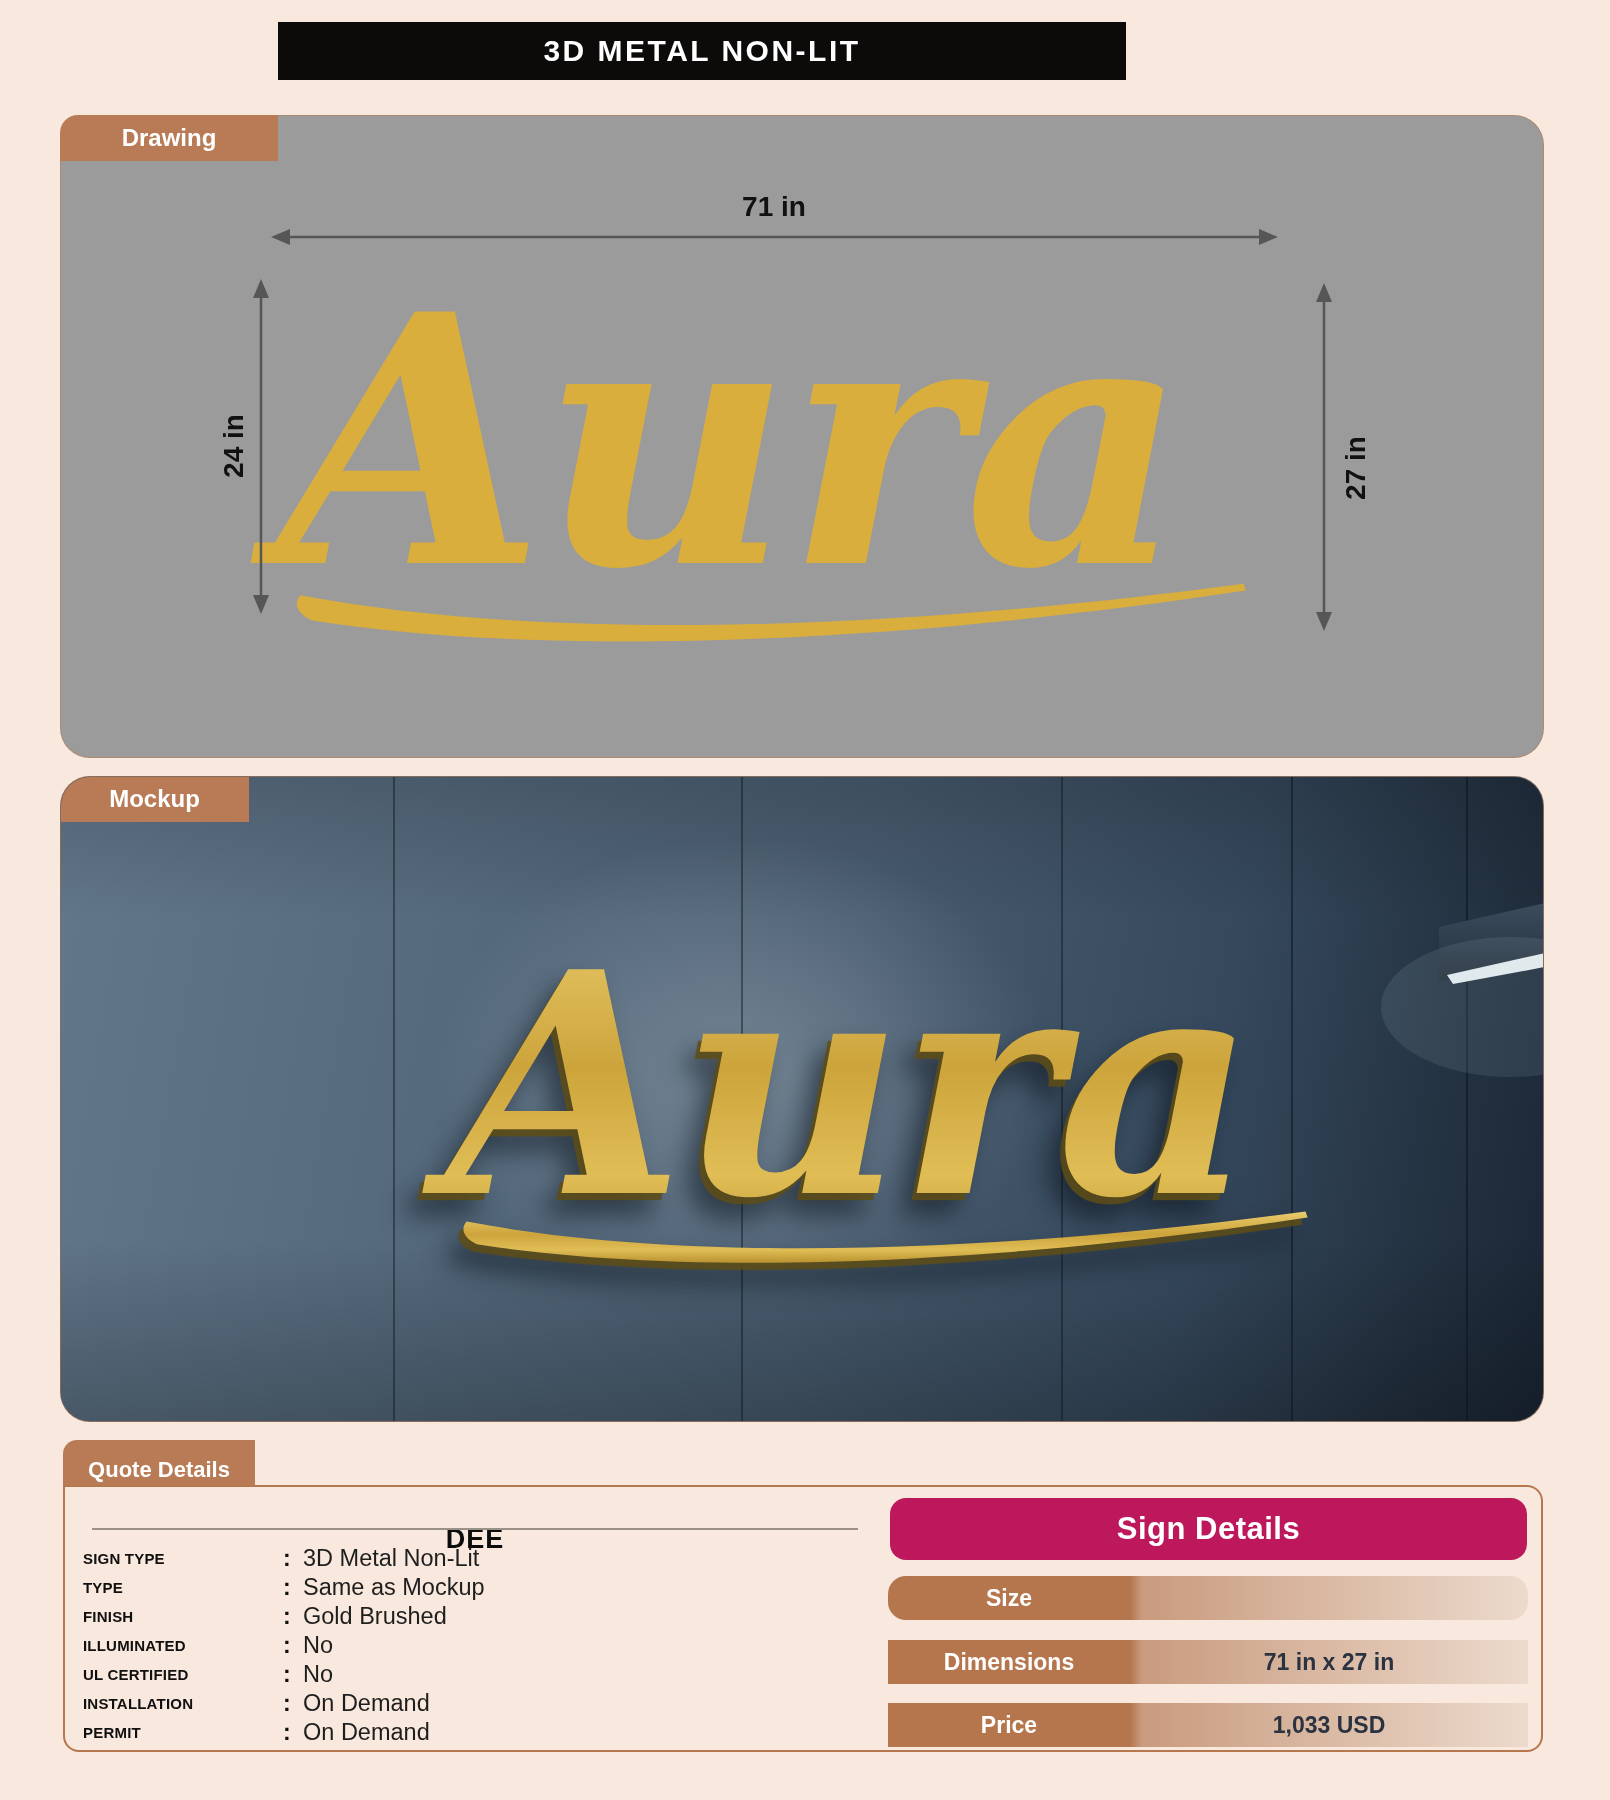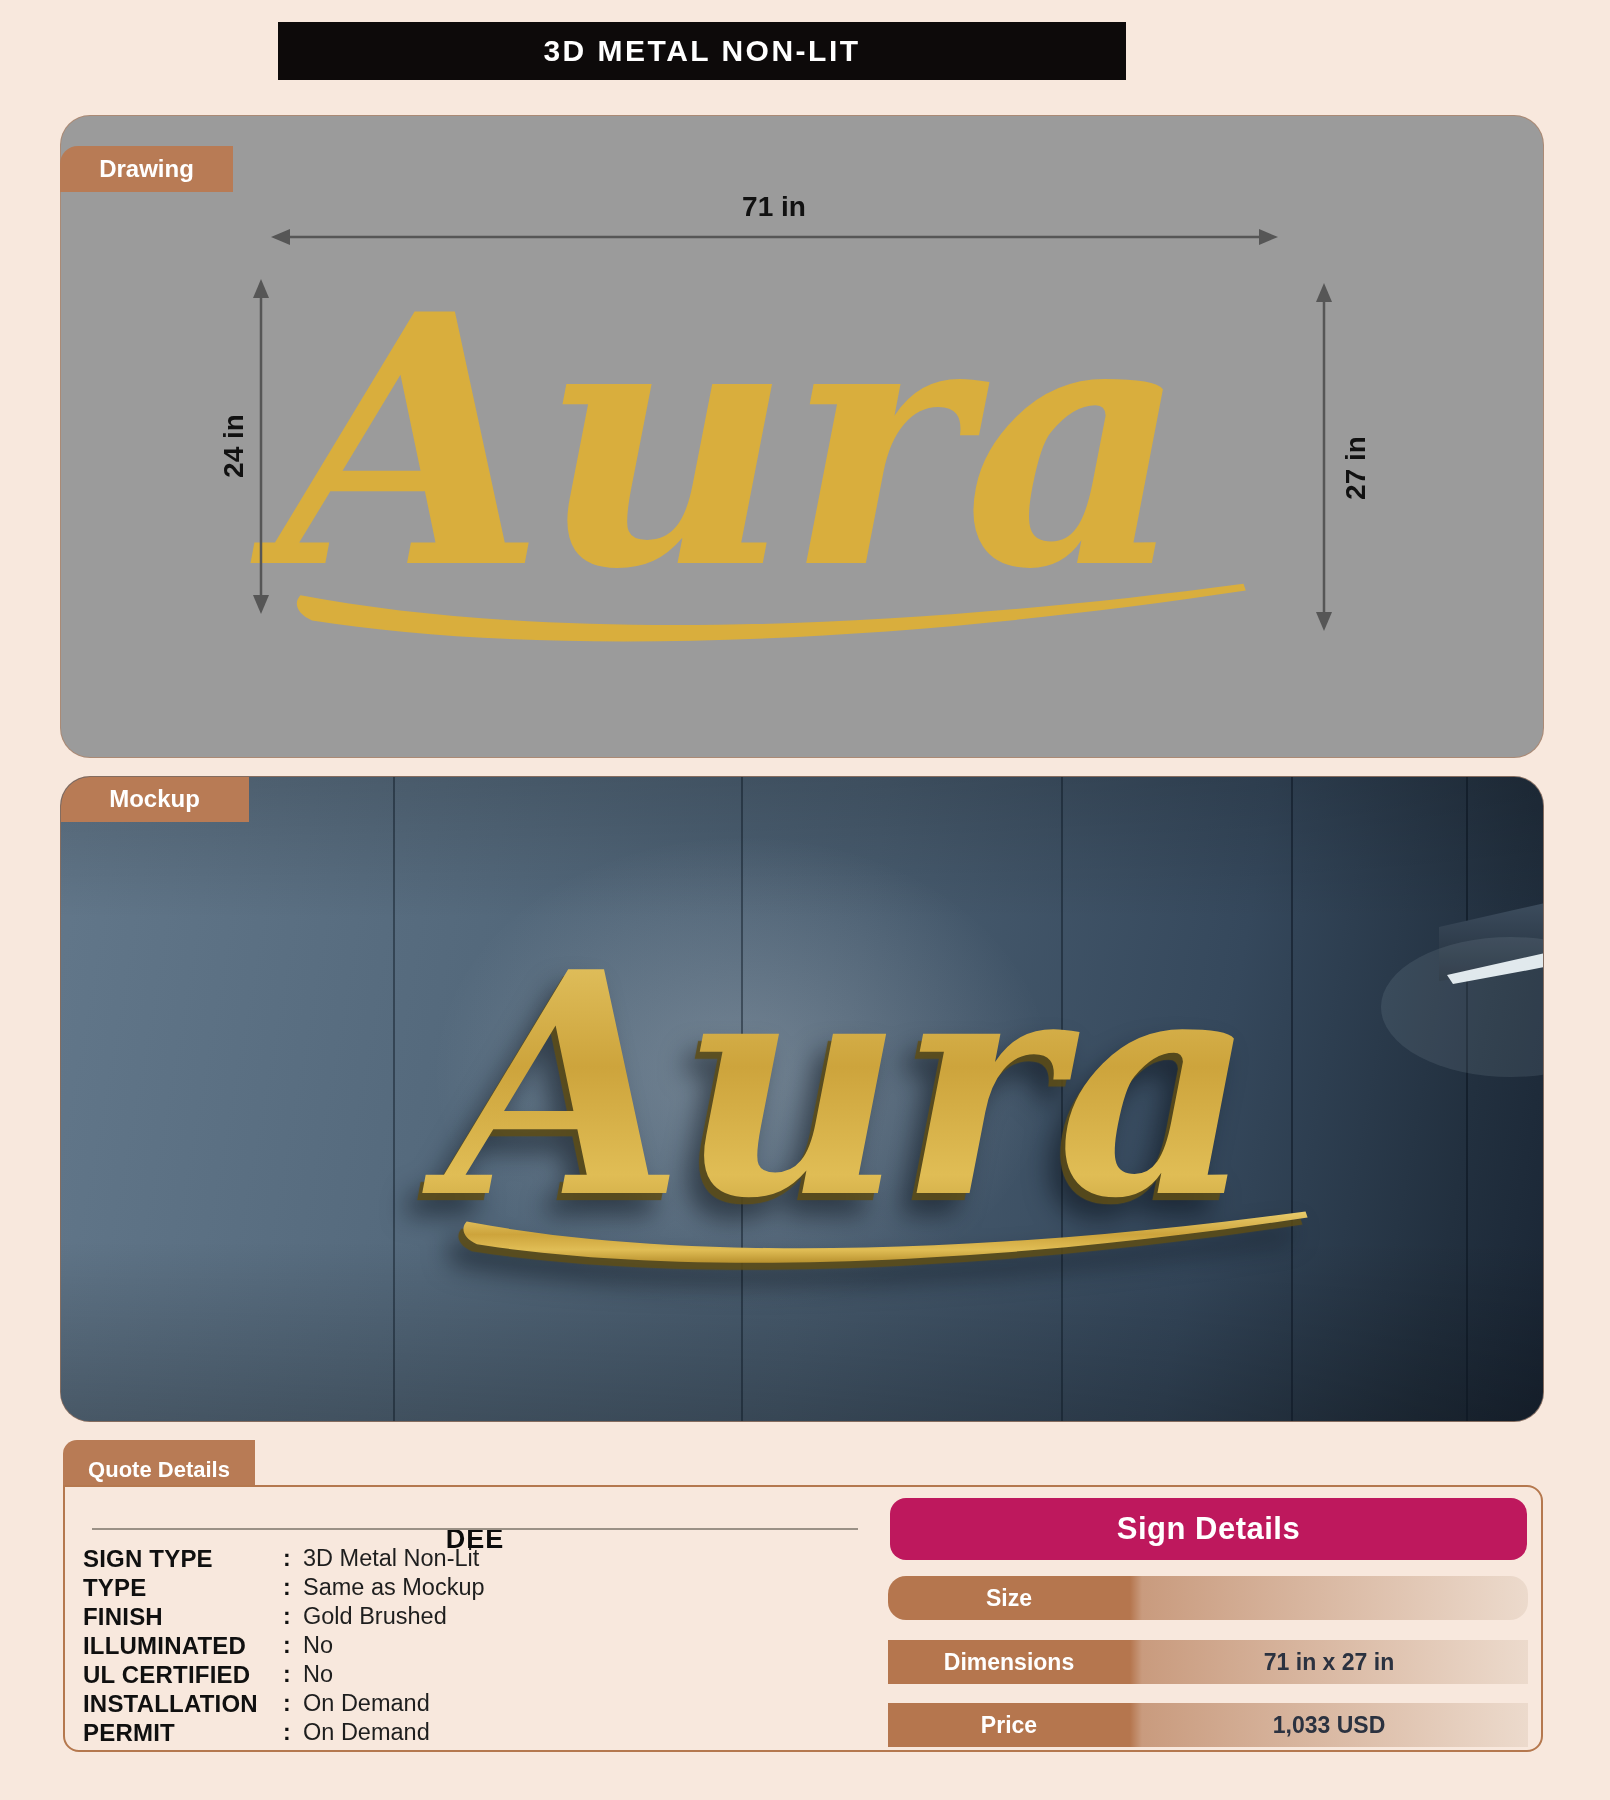--- a/index.html
+++ b/index.html
@@ -22,21 +22,21 @@
   
   .panel{border-radius:30px;border:1px solid rgba(184,123,85,.55);box-sizing:border-box;}
   .tab{
     position:absolute;left:-1px;top:-1px;height:46px;
     background:#b87b55;color:#fff;font-weight:bold;font-size:24px;
     display:flex;align-items:center;justify-content:center;
     border-radius:18px 0 0 0;z-index:5;
   }
 
   .drawing-panel{left:60px;top:115px;width:1484px;height:643px;background:#9b9b9b;}
-  .drawing-tab{width:173px;margin-top:31px;}
+  .drawing-tab{width:218px;}
 
   .mockup-panel{left:60px;top:776px;width:1484px;height:646px;overflow:hidden;background:#46596c;}
   .mockup-tab{width:189px;justify-content:center;}
 
   .wall{
     position:absolute;inset:0;
     background:
       radial-gradient(430px 330px at 46% 46%, rgba(235,241,246,.25), rgba(235,241,246,0) 72%),
       linear-gradient(180deg, rgba(0,0,0,.16), rgba(0,0,0,0) 22%, rgba(0,0,0,0) 72%, rgba(0,0,0,.24)),
       linear-gradient(100deg, #62778a 0%, #54697c 28%, #485c6f 52%, #35485c 76%, #22303f 92%, #1a2635 100%);
@@ -66,21 +66,21 @@
     border:2px solid #b5784e;border-radius:0 16px 16px 16px;
     box-sizing:border-box;background:#f8e8dd;
   }
   .customer-name{
     left:92px;top:1491px;width:766px;text-align:center;
     font-weight:bold;font-size:27px;letter-spacing:1px;color:#0c0c0c;margin-top:33px;
   }
   .name-underline{left:92px;top:1528px;width:766px;height:2px;background:#9b9186;}
   .quote-rows{left:83px;top:1544px;width:700px;}
   .q-row{display:flex;height:29px;align-items:center;}
-  .q-label{width:200px;font-weight:bold;font-size:24px;color:#101010;letter-spacing:.2px;}
+  .q-label{width:200px;font-weight:bold;font-size:15px;color:#101010;letter-spacing:.2px;}
   .q-colon{width:20px;font-weight:bold;font-size:23px;color:#101010;}
   .q-value{font-size:23.5px;color:#1e1e1e;}
 
   
   .sd-header{
     left:890px;top:1498px;width:637px;height:62px;
     background:#be185d;border-radius:16px;color:#fff;
     display:flex;align-items:center;justify-content:center;
     font-weight:bold;font-size:31px;letter-spacing:.5px;
   }

